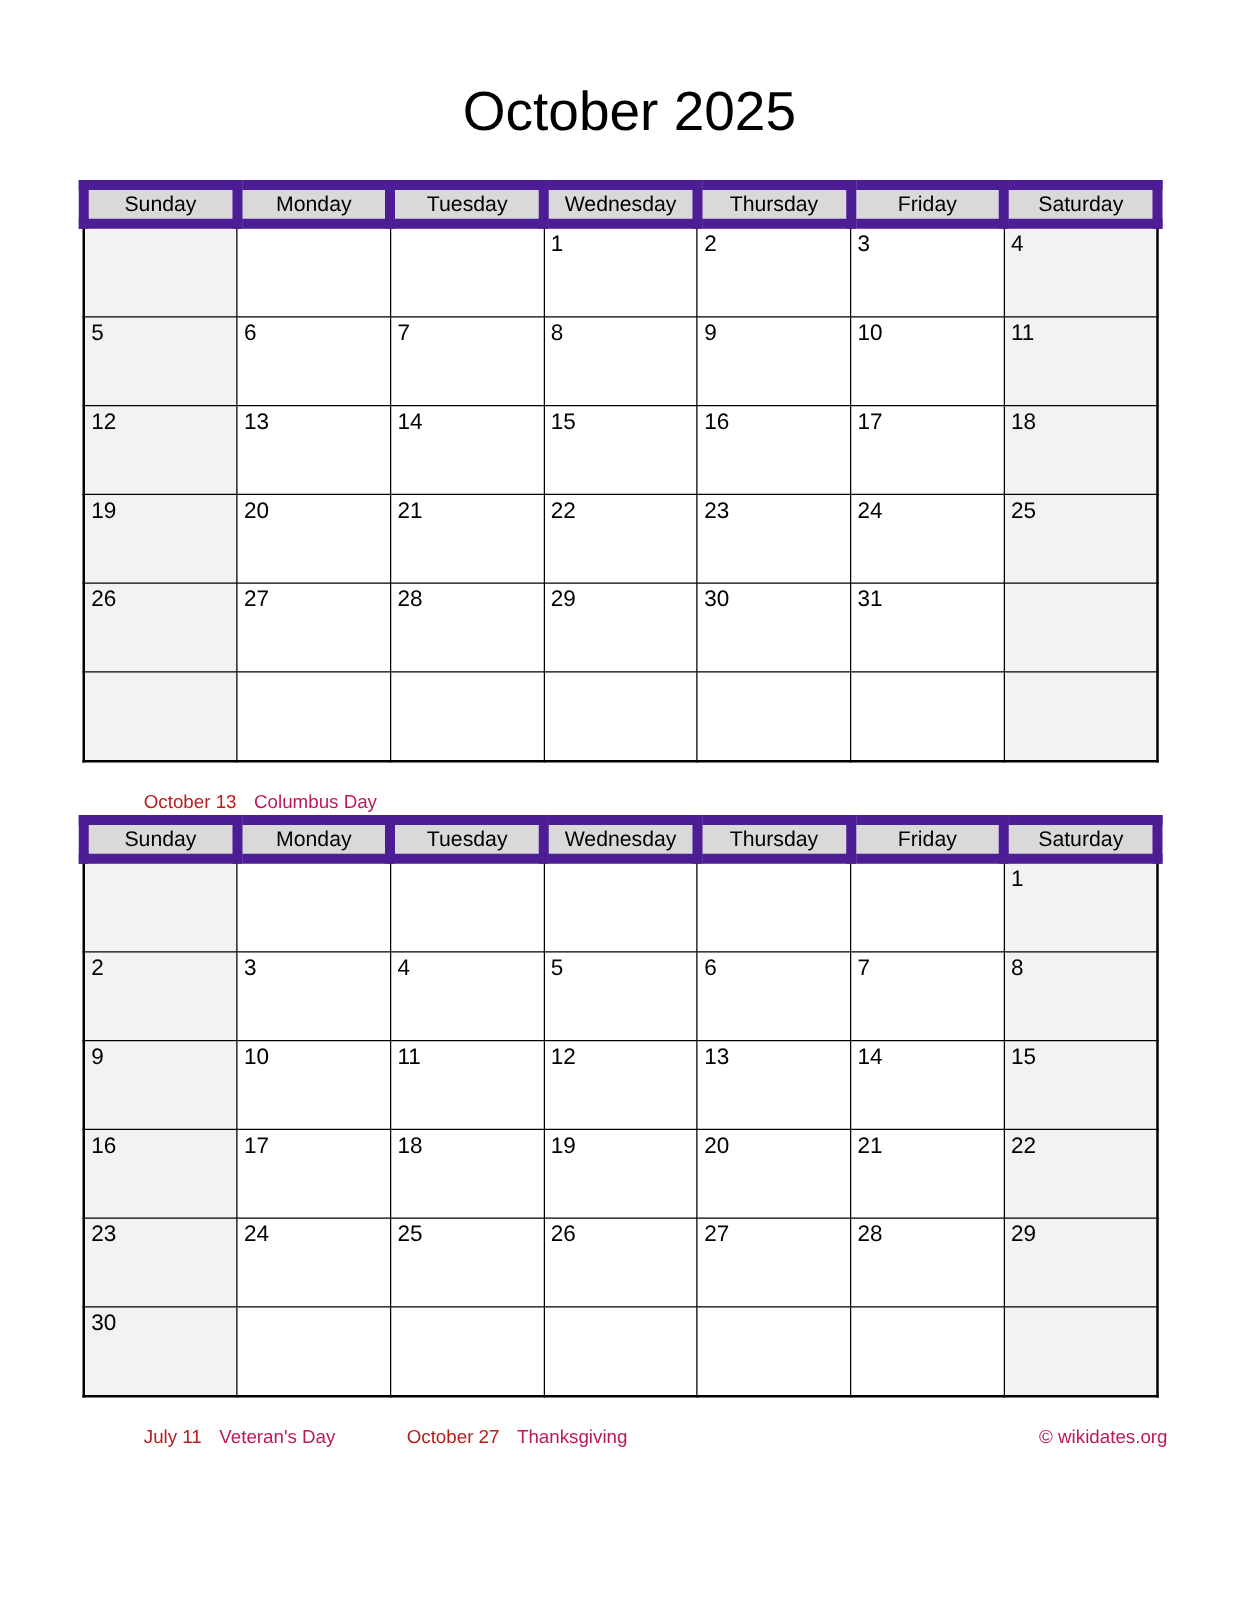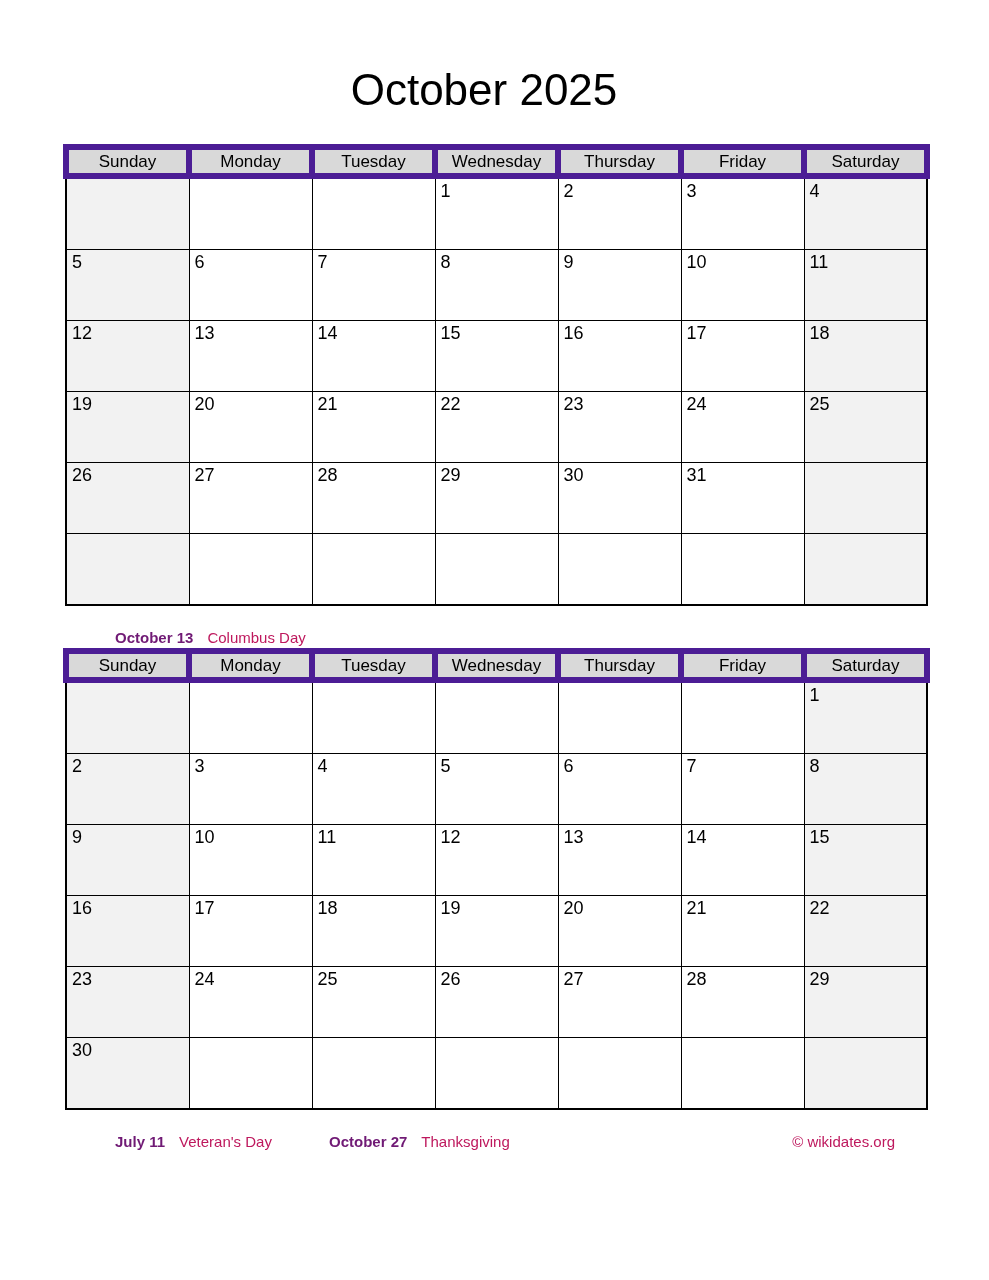--- a/index.html
+++ b/index.html
@@ -10,42 +10,42 @@
   body {
     width: 989px;
     height: 1280px;
     font-family: "Liberation Sans", sans-serif;
     color: #000000;
     overflow: hidden;
   }
   .page {
     box-sizing: border-box;
     width: 989px;
-    padding: 0 84px 0 63px;
+    padding: 0 45px 0 63px;
   }
   .month-title {
     font-size: 44px;
     font-weight: 400;
     line-height: 56px;
     text-align: center;
     margin: 23px 0 24px 0;
   }
   .month:first-of-type .month-title {
     margin-top: 62px;
     margin-bottom: 26px;
   }
   table.calendar {
     border-collapse: collapse;
     table-layout: fixed;
     width: 867px;
     border: 2px solid #000000;
   }
   th.day-header {
     background: #d9d9d9;
-    border: 6px solid #4c1d95;
+    border: 8px solid #4c1d95;
     height: 23px;
     font-size: 17px;
     font-weight: 400;
     text-align: center;
     padding: 0;
   }
   td.day-cell {
     background: #ffffff;
     border: 1px solid #000000;
     height: 69px;
@@ -65,22 +65,22 @@
     padding-left: 52px;
     font-size: 15px;
     line-height: 20px;
     height: 20px;
   }
   .holiday {
     white-space: nowrap;
     margin-right: 57px;
   }
   .holiday-date {
-    color: #701a75;
-    font-weight: 700;
+    color: #b91c1c;
+    font-weight: 400;
     margin-right: 14px;
   }
   .holiday-name {
     color: #be185d;
   }
   .copyright {
     margin-left: auto;
     margin-right: 10px;
     color: #be185d;
   }

